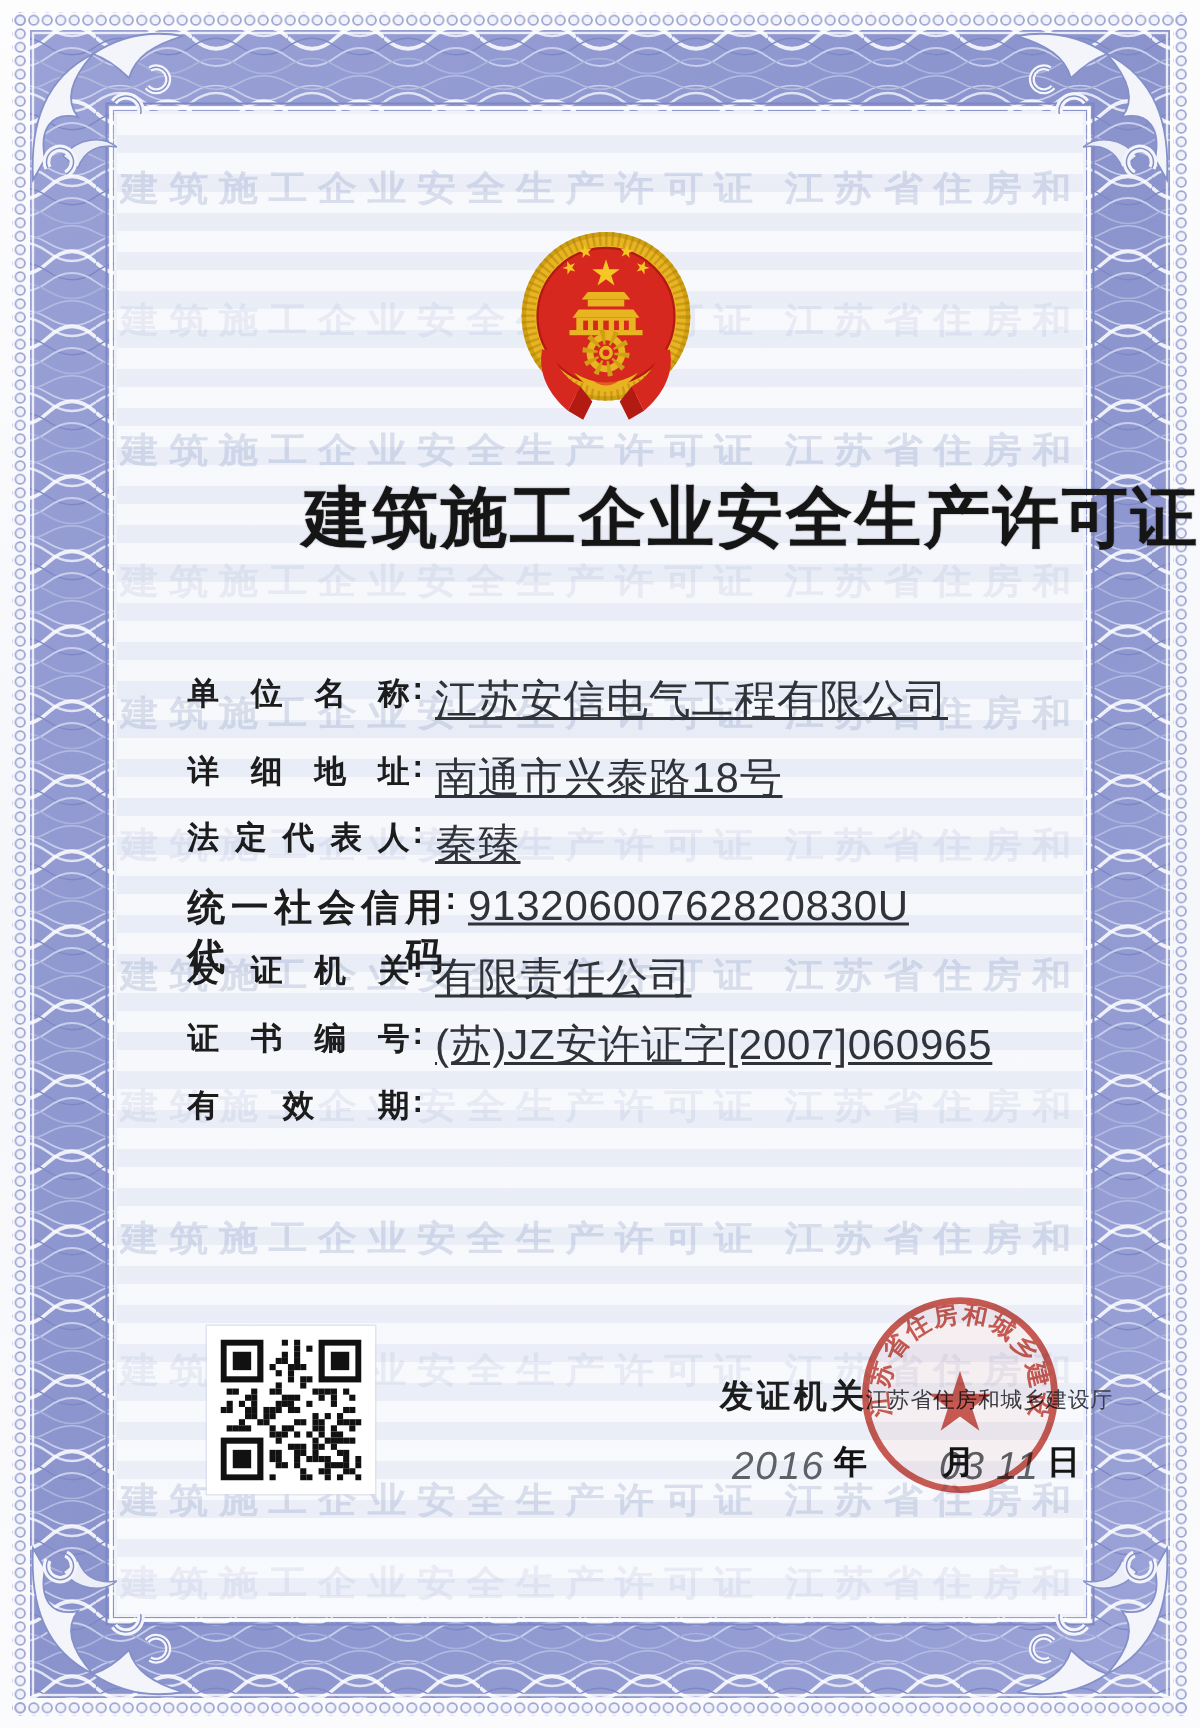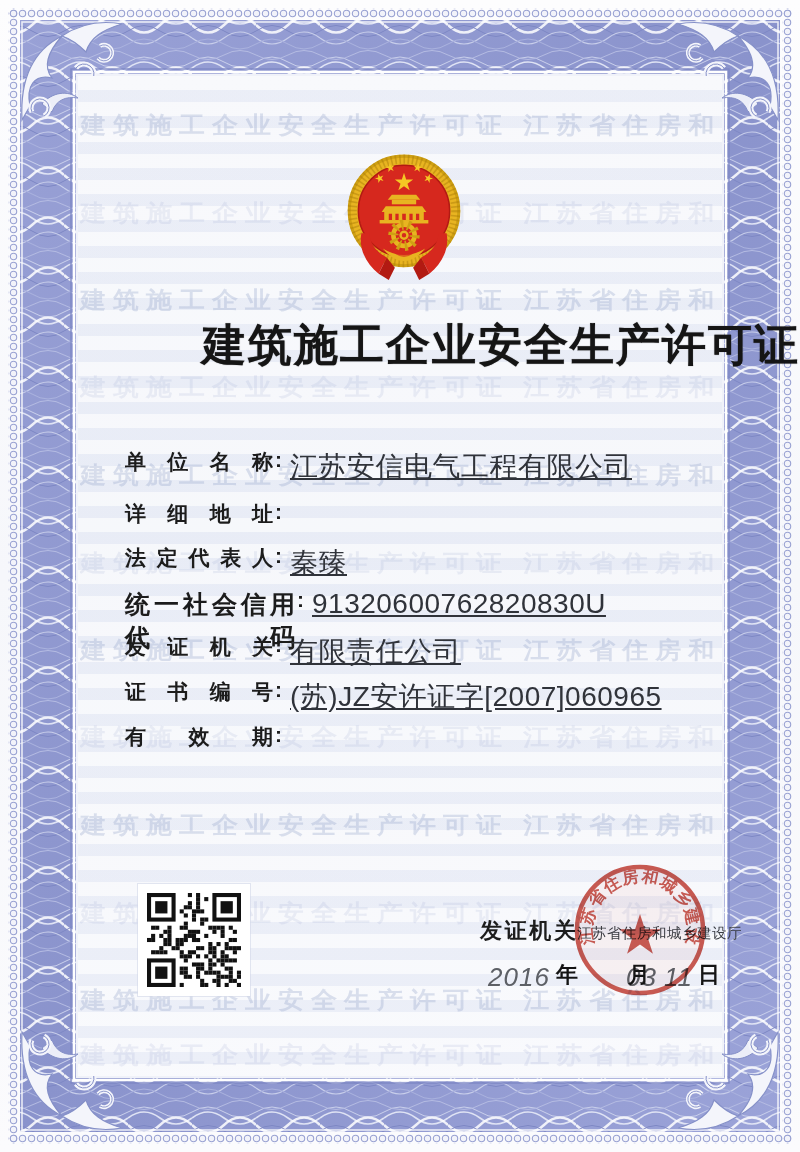--- a/index.html
+++ b/index.html
@@ -183,20 +183,21 @@
 
   <div class="fields">
     <div class="field-row" style="top:448px">
       <span class="field-label">单位名称</span>
         <span class="field-colon">:</span>
         <span class="field-value">江苏安信电气工程有限公司</span>
     </div>
     <div class="field-row" style="top:500px">
       <span class="field-label">详细地址</span>
         <span class="field-colon">:</span>
+        <span class="field-value">南通市兴泰路18号</span>
     </div>
     <div class="field-row" style="top:544px">
       <span class="field-label">法定代表人</span>
         <span class="field-colon">:</span>
         <span class="field-value">秦臻</span>
     </div>
     <div class="field-row tight" style="top:588px">
       <span class="field-label">统一社会信用代码</span>
         <span class="field-colon">:</span>
         <span class="field-value">91320600762820830U</span>

